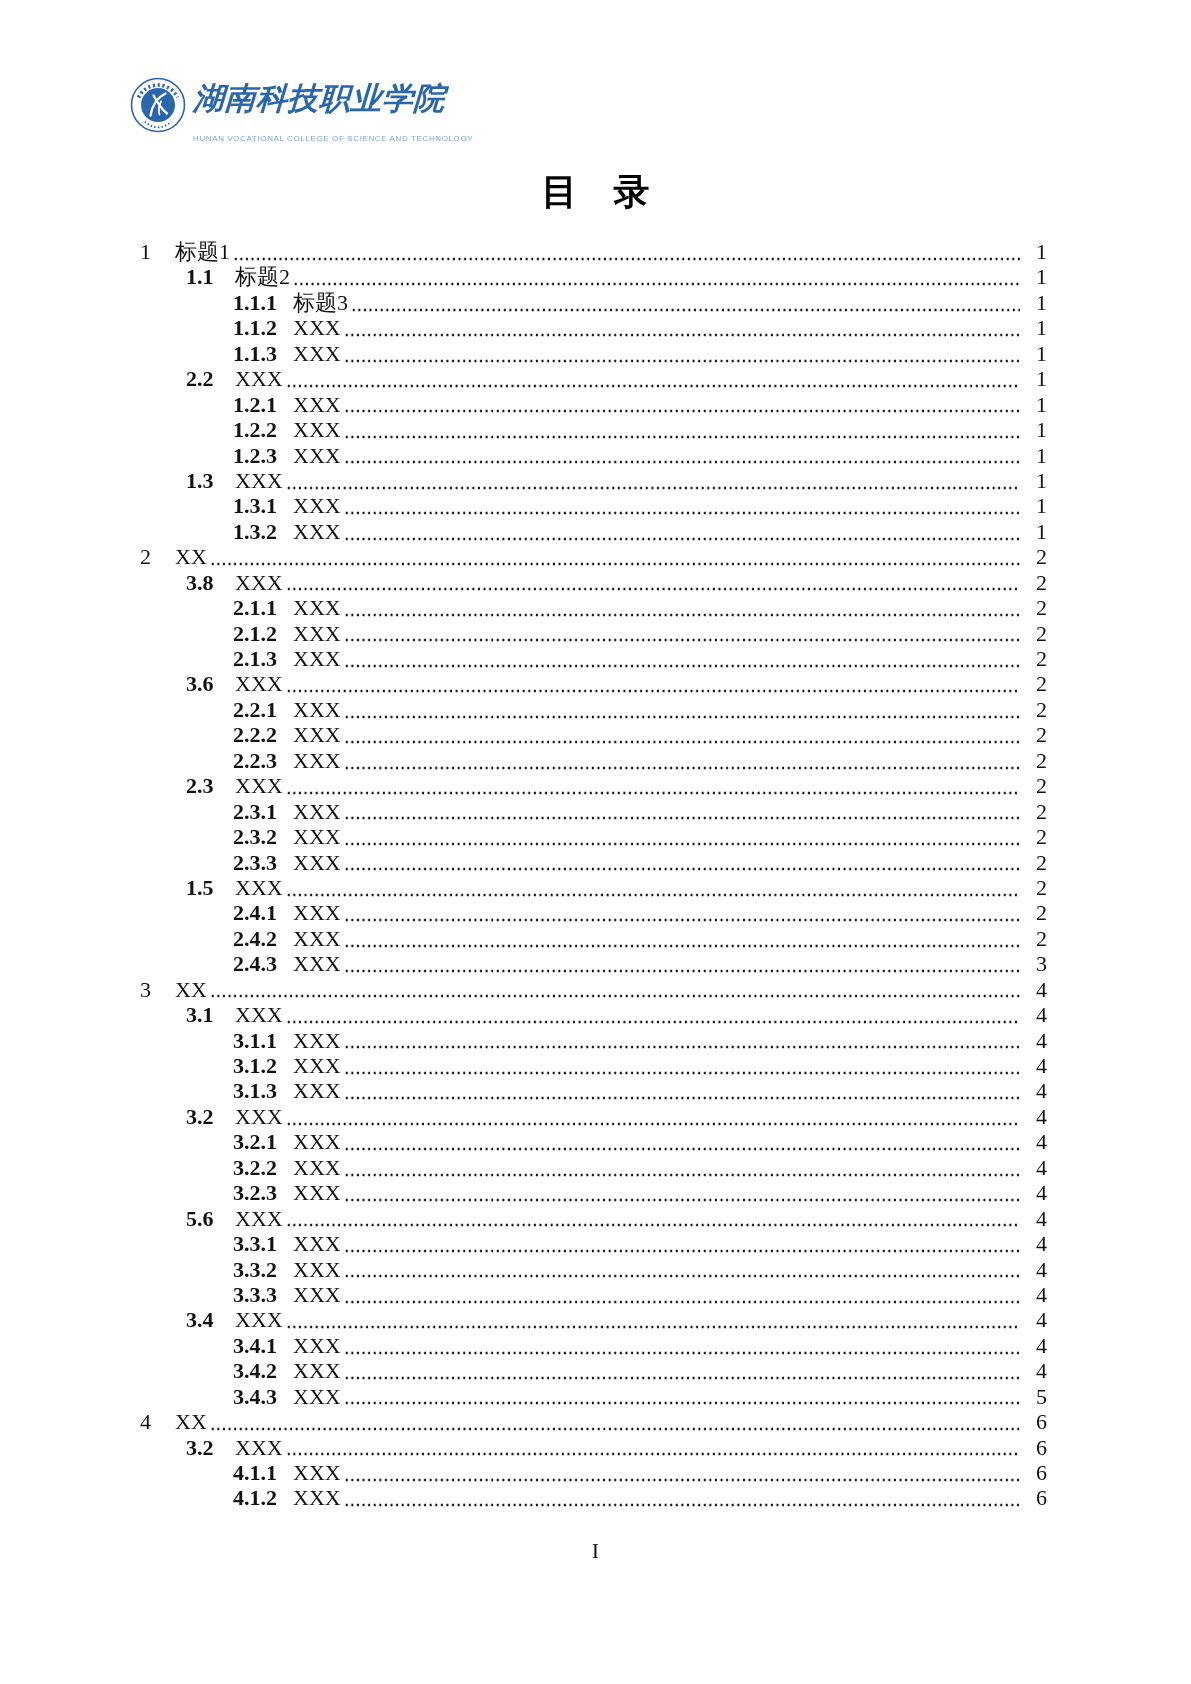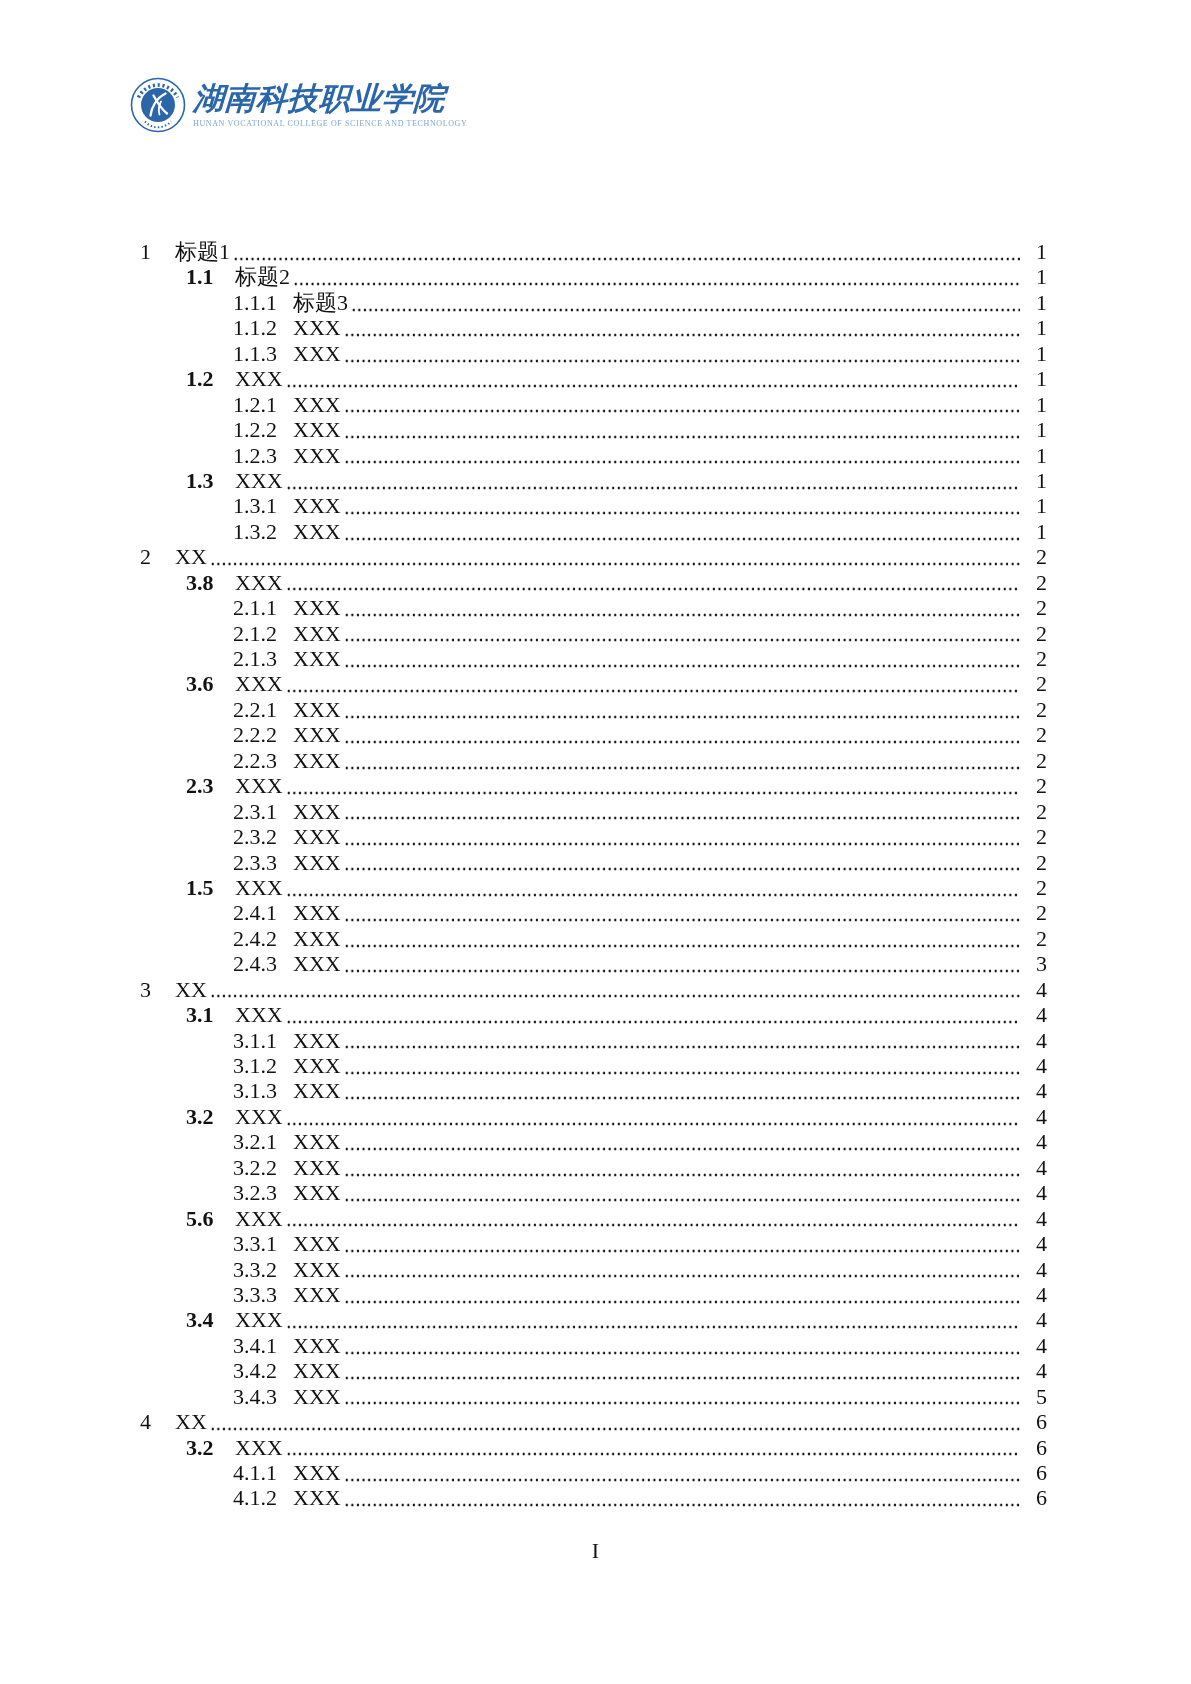--- a/index.html
+++ b/index.html
@@ -25,26 +25,26 @@
   .logo-zh{
     font-family:"DejaVu Serif","Liberation Serif",serif;
     font-style:italic;font-weight:700;
     font-size:31px;line-height:40px;
     letter-spacing:0.5px;
     color:var(--brand);
     white-space:nowrap;
     transform:skewX(-3deg);
   }
   .logo-en{
-    font-family:Liberation Serif, serif;
+    font-family:Liberation Sans, sans-serif;
     font-size:8px;line-height:10px;
     letter-spacing:0.62px;
     color:var(--brand-light);
     white-space:nowrap;
-    margin-top:1px;
+    margin-top:16px;
   }
   
   .doc-title{
     position:absolute;left:0;top:170px;width:100%;
     margin:0;text-align:center;
     font-family:"Liberation Sans","DejaVu Sans",sans-serif;
     font-weight:700;font-size:36px;line-height:44px;
     color:#000;
   }
   
@@ -52,21 +52,21 @@
   .toc-row{
     display:flex;align-items:baseline;
     height:25.44px;font-size:22px;line-height:25.44px;
     white-space:nowrap;
   }
   .toc-row .num{flex:none;}
   .toc-row.lv1 .num{width:35px;}
   .toc-row.lv2{padding-left:46px;}
   .toc-row.lv2 .num{width:49px;font-weight:bold;}
   .toc-row.lv3{padding-left:93px;}
-  .toc-row.lv3 .num{width:60px;}
+  .toc-row.lv3 .num{width:60px;font-weight:bold;}
   .toc-row .label{flex:none;padding-right:3px;font-family:Liberation Serif, serif;}
   .toc-row .leader{
     flex:1;align-self:stretch;margin-right:3px;
     background-image:radial-gradient(circle at 2.75px 2.75px,var(--dot) 1.12px,rgba(0,0,0,0) 1.5px);
     background-size:5.6px 5.6px;
     background-repeat:repeat-x;
     background-position:left 16.8px;
   }
   .toc-row .pg{flex:none;min-width:24px;text-align:right;}
   
@@ -89,20 +89,21 @@
       <path d="M20.5 39.5 C21.5 31 26.5 22 35.5 17.5" fill="none" stroke="#ffffff" stroke-width="2.3" stroke-linecap="round"></path>
       <path d="M23.5 19.5 C27 26 31.5 33 37 37.5" fill="none" stroke="#ffffff" stroke-width="2.3" stroke-linecap="round"></path>
       <path d="M31 25.5 C29 29.5 28 34 29.5 38.5" fill="none" stroke="#ffffff" stroke-width="1.8" stroke-linecap="round"></path>
     </svg>
     <div class="logo-text">
       <div class="logo-zh">湖南科技职业学院</div>
       <div class="logo-en">HUNAN VOCATIONAL COLLEGE OF SCIENCE AND TECHNOLOGY</div>
     </div>
   </div>
 
+  <h1 class="doc-title">目　录</h1>
 
   <div class="toc">
       <div class="toc-row lv1">
     <span class="num">1</span>
     <span class="label">标题1</span>
     <span class="leader"></span>
     <span class="pg">1</span>
   </div>
       <div class="toc-row lv2">
     <span class="num">1.1</span>
@@ -122,21 +123,21 @@
     <span class="leader"></span>
     <span class="pg">1</span>
   </div>
       <div class="toc-row lv3">
     <span class="num">1.1.3</span>
     <span class="label">XXX</span>
     <span class="leader"></span>
     <span class="pg">1</span>
   </div>
       <div class="toc-row lv2">
-    <span class="num">1.2</span>
+    <span class="num">2.2</span>
     <span class="label">XXX</span>
     <span class="leader"></span>
     <span class="pg">1</span>
   </div>
       <div class="toc-row lv3">
     <span class="num">1.2.1</span>
     <span class="label">XXX</span>
     <span class="leader"></span>
     <span class="pg">1</span>
   </div>

